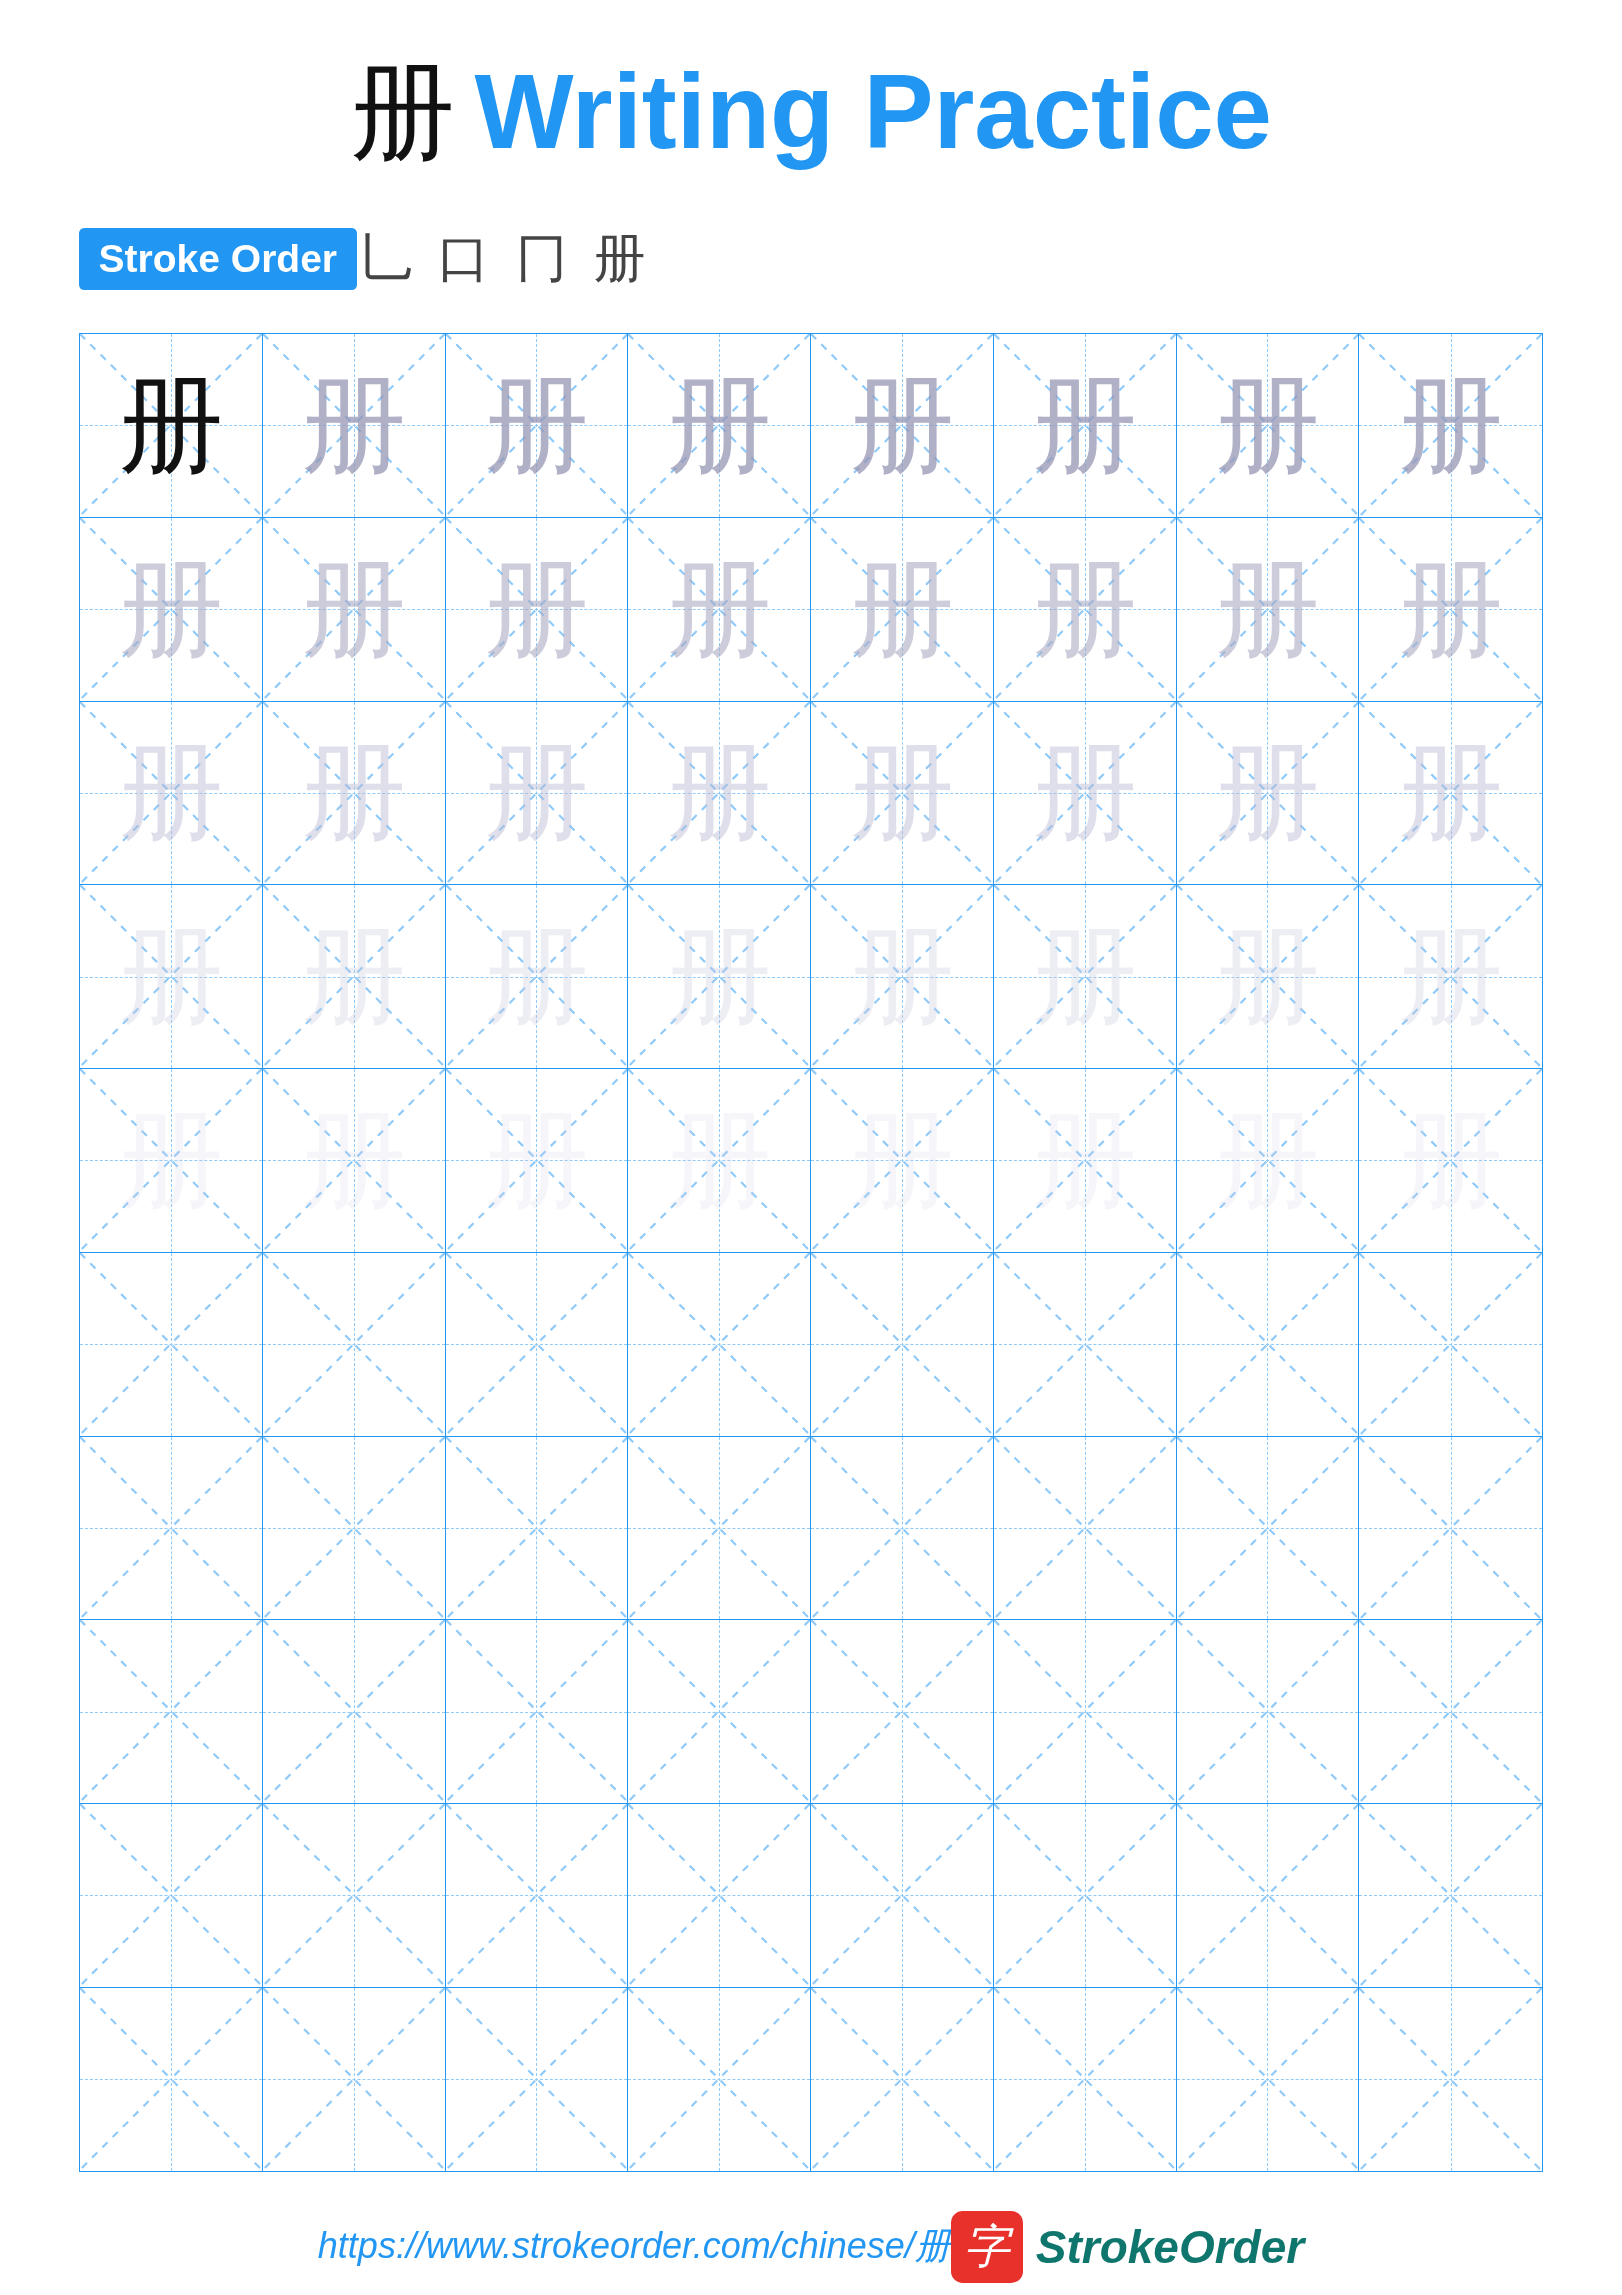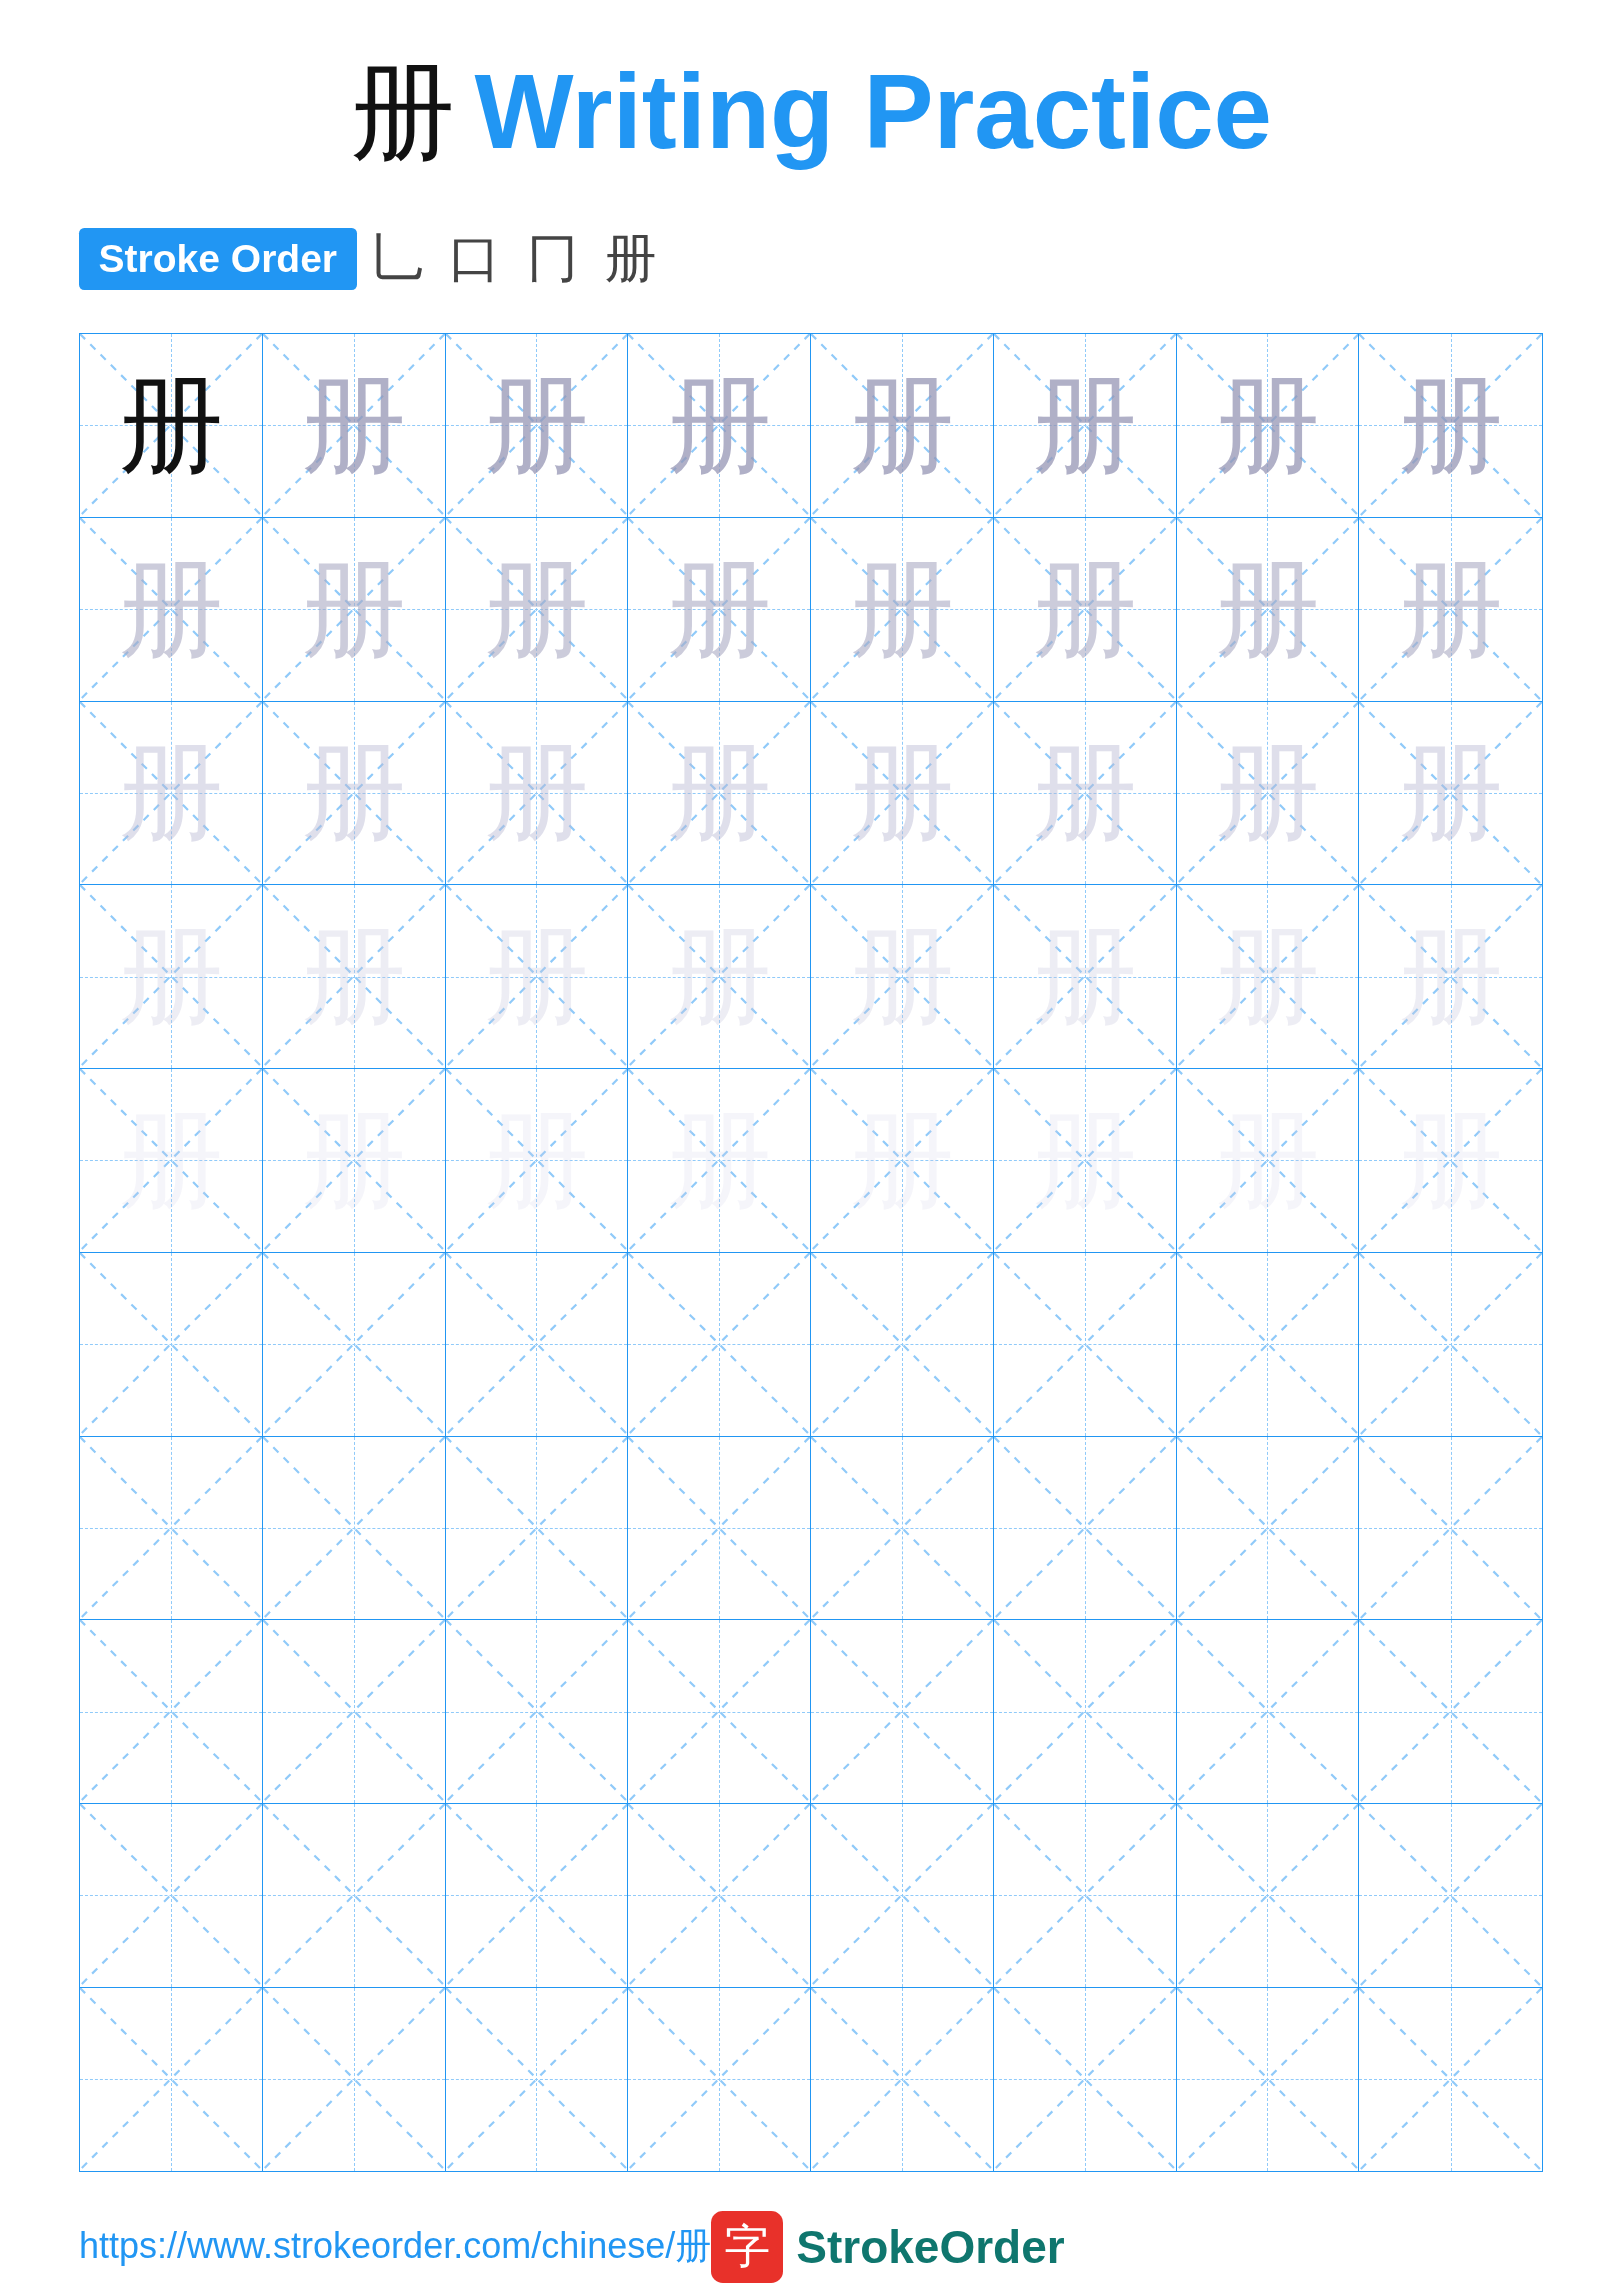--- a/index.html
+++ b/index.html
@@ -43,21 +43,21 @@
       color: #2196F3;
       font-family: Arial, sans-serif;
     }
 
     .stroke-order-row {
       display: flex;
       align-items: center;
       justify-content: flex-start;
       width: 100%;
       margin-bottom: 39px;
-      gap: 14px;
+      gap: 3px;
     }
 
     .stroke-order-badge {
       background: #2196F3;
       color: #fff;
       font-size: 39px;
       font-weight: bold;
       padding: 9.2px 19.6px;
       border-radius: 5.2px;
     }
@@ -164,24 +164,25 @@
       color: rgba(200,200,220,0.32);
     }
 
     .char-light-5 {
       color: rgba(210,210,230,0.22);
     }
 
     .footer {
       display: flex;
       align-items: center;
-      justify-content: flex-start;
+      justify-content: center;
       width: 100%;
       margin-top: auto;
       padding-top: 39px;
+      font-style: italic;
     }
 
     .footer-url {
       font-size: 36px;
       color: #2196F3;
     }
 
     .footer-logo {
       display: flex;
       align-items: center;

